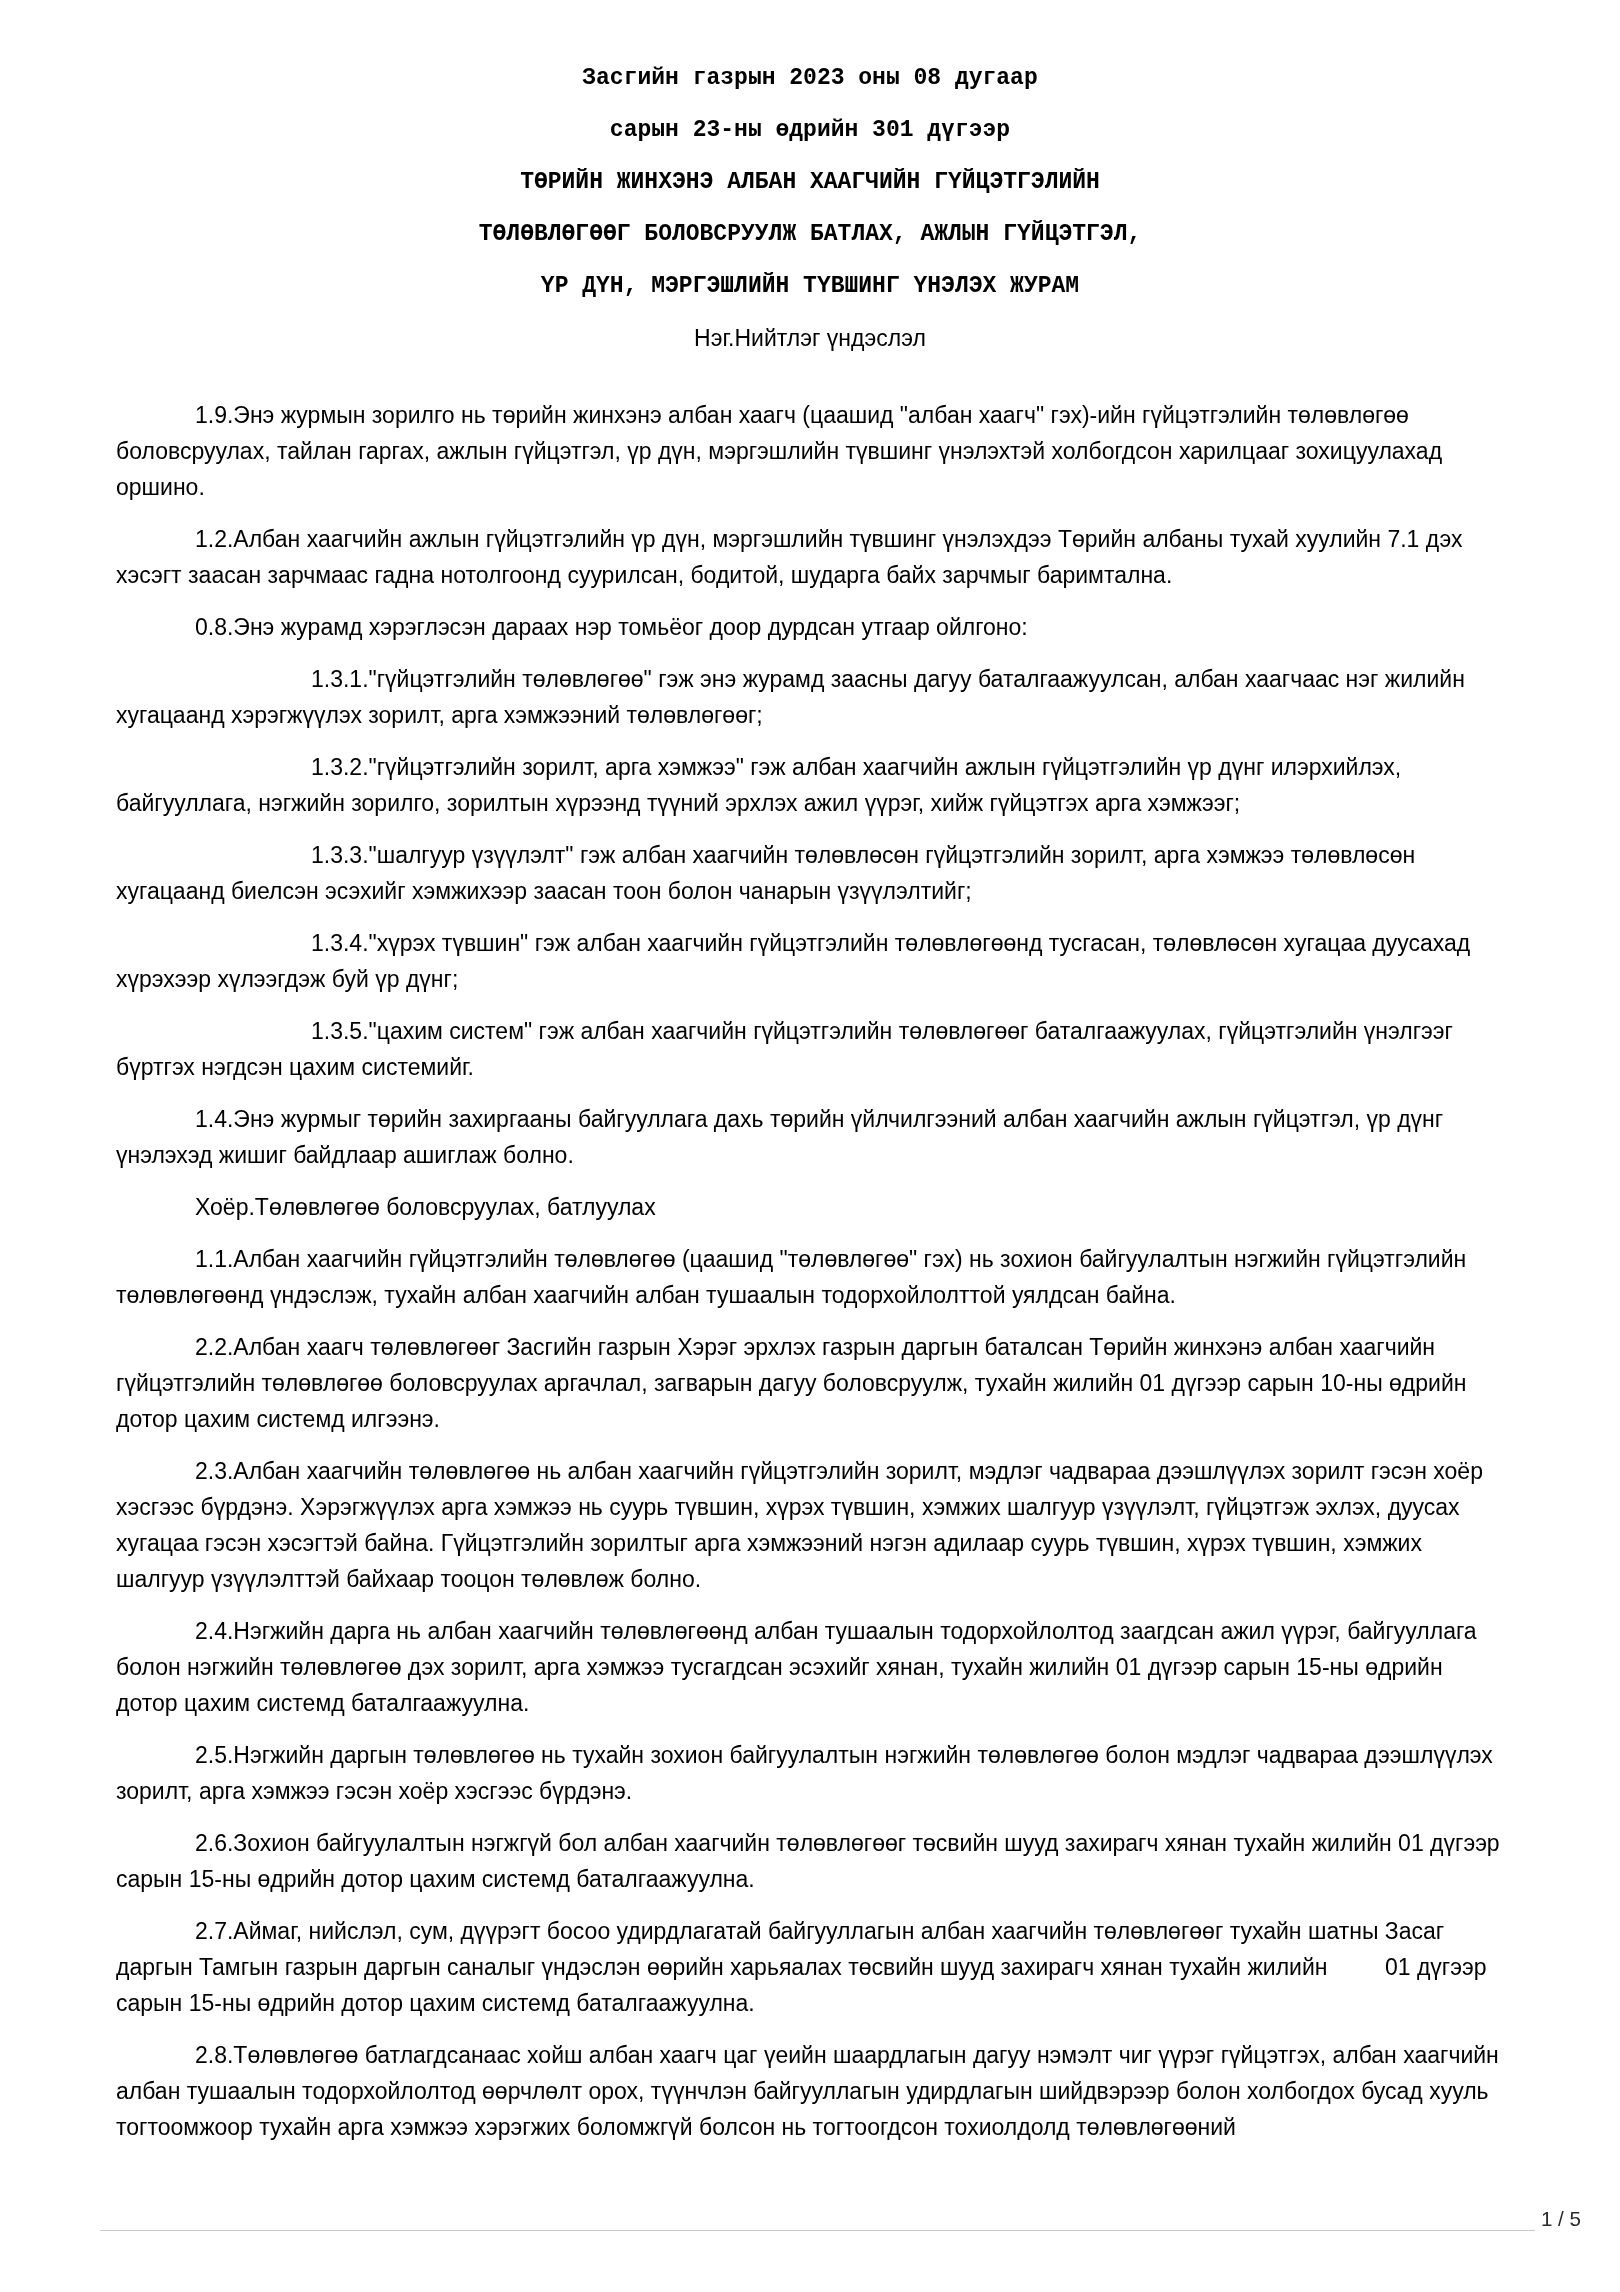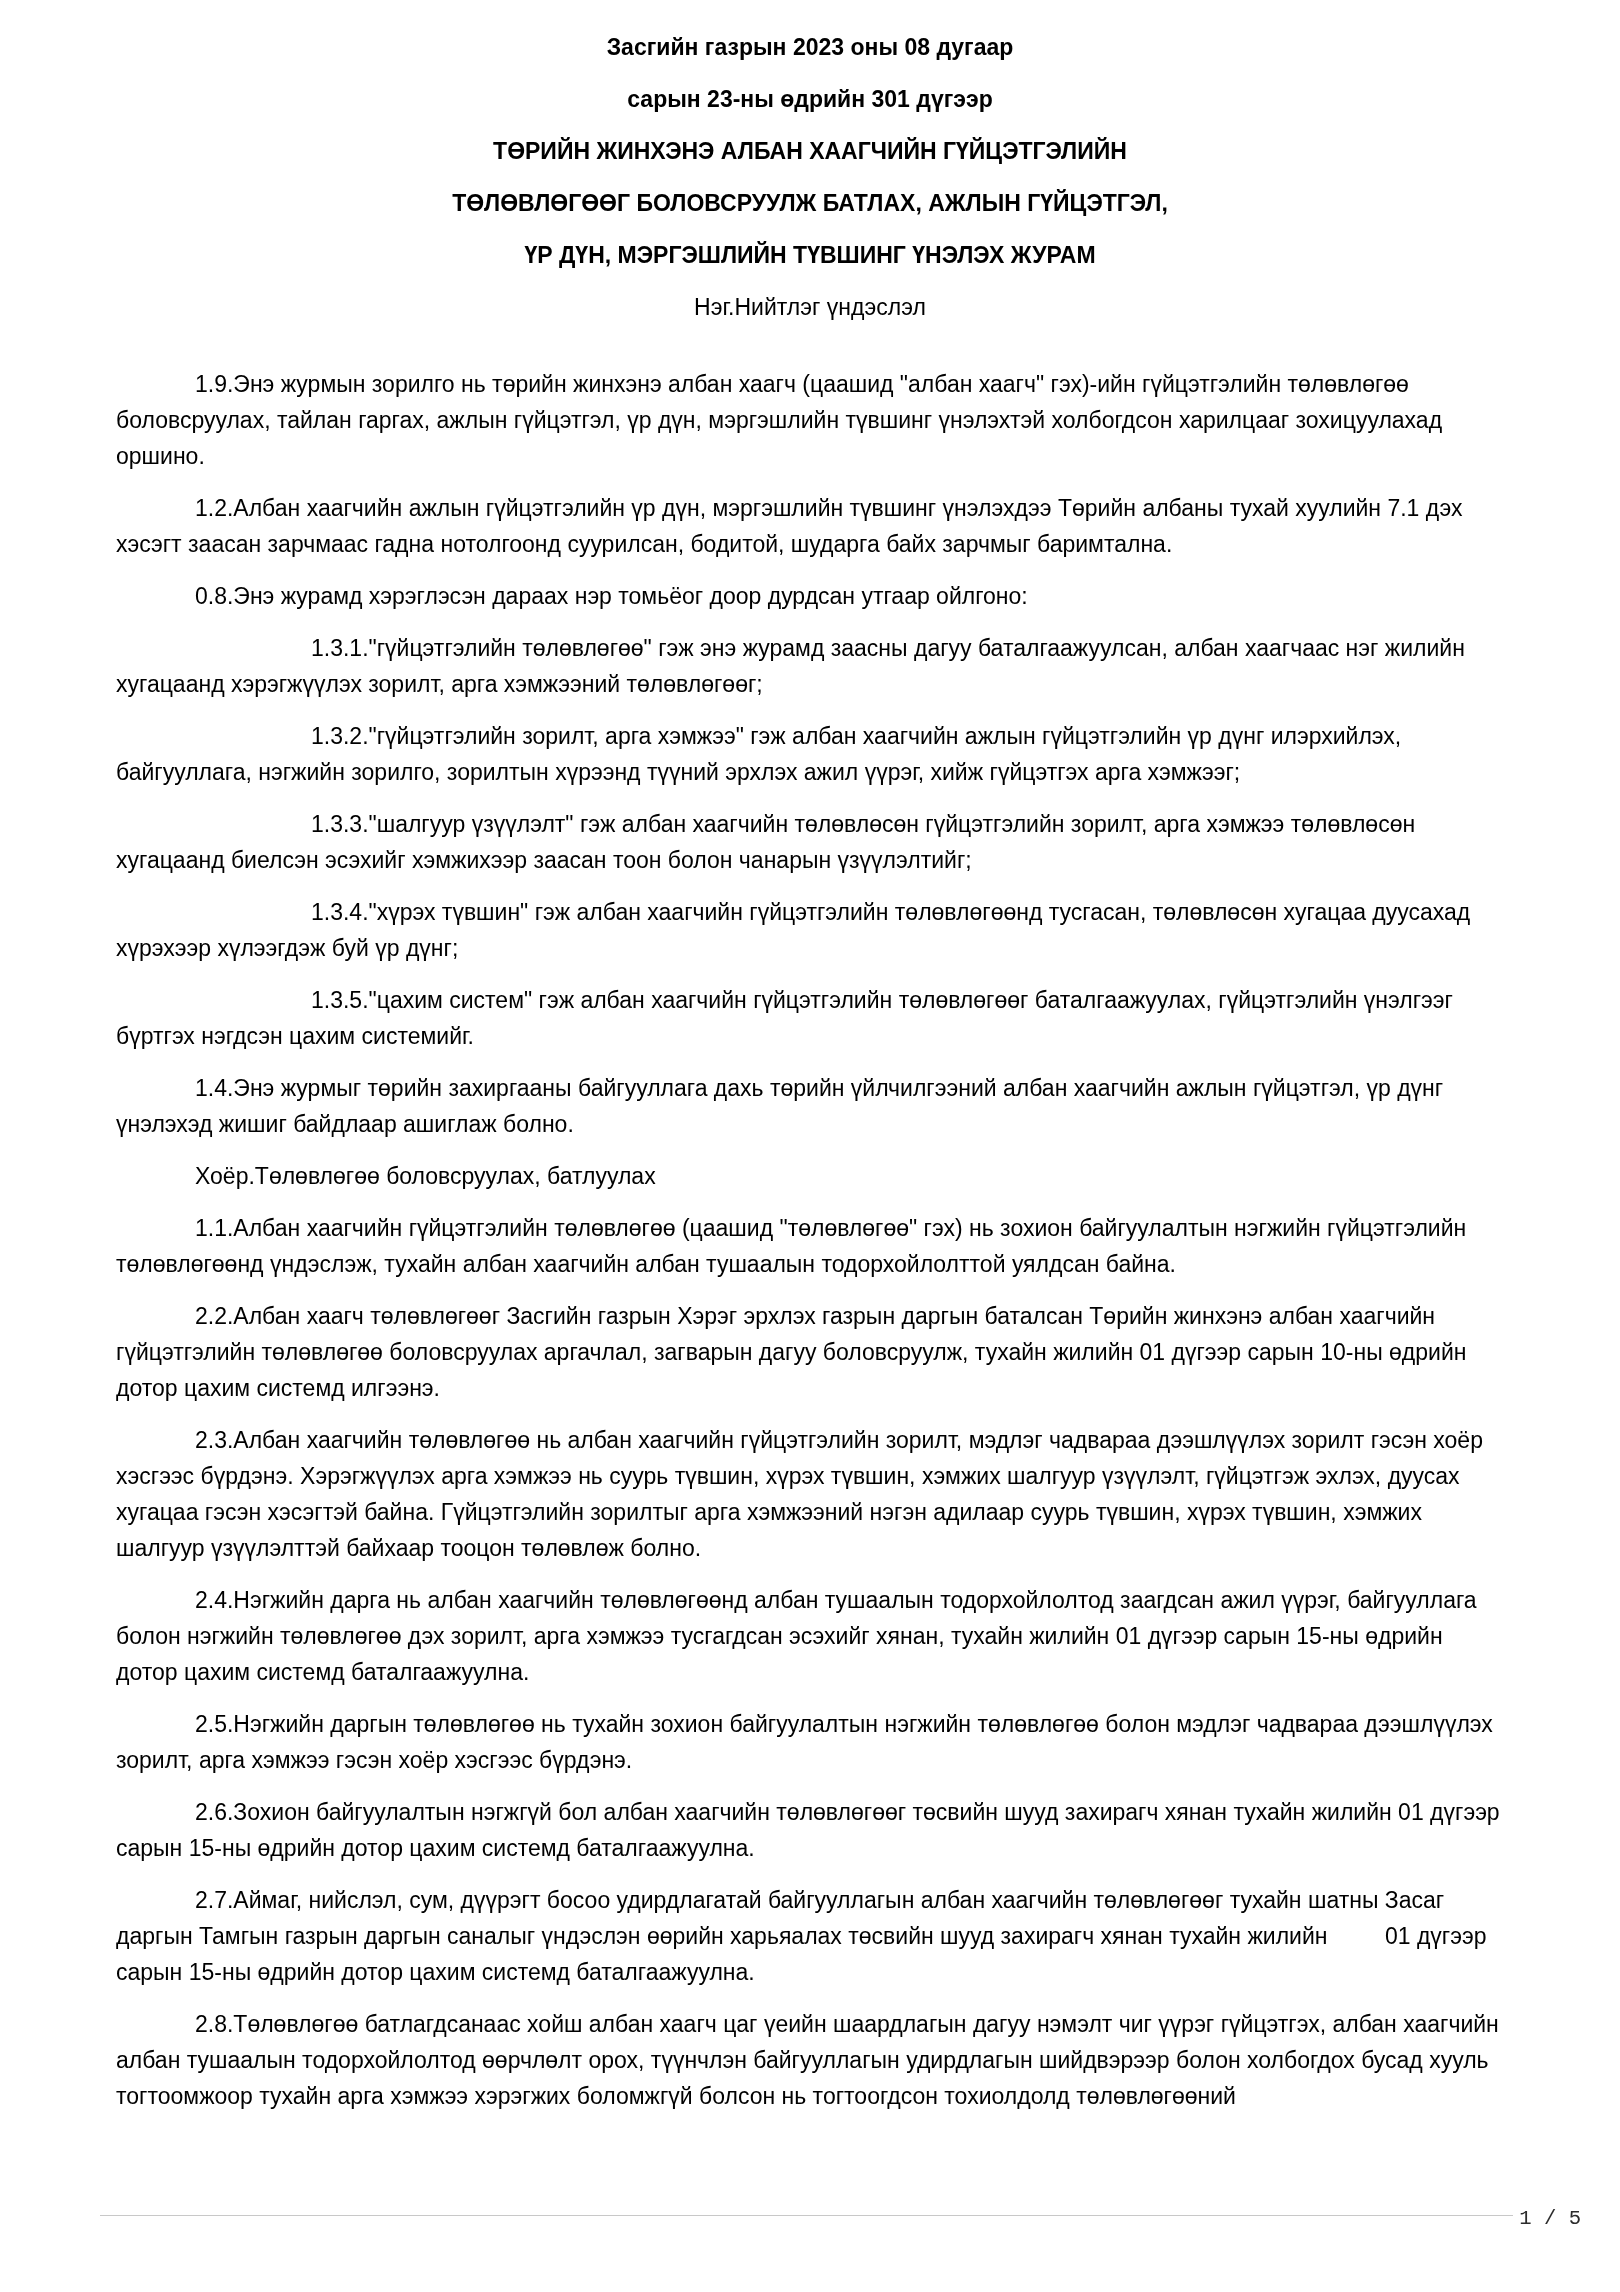--- a/index.html
+++ b/index.html
@@ -11,21 +11,22 @@
     position: relative;
     width: 1620px;
     height: 2293px;
     background: #ffffff;
     color: #000000;
     font-family: "Liberation Sans", "DejaVu Sans", sans-serif;
     overflow: hidden;
     box-sizing: border-box;
   }
   .doc-head {
-    padding-top: 29px;
+    padding-top: 60px;
+    font-family: Liberation Mono, monospace;
   }
   .doc-head p {
     margin: 0 116px 16px 116px;
     text-align: center;
     font-size: 23px;
     line-height: 36px;
     font-weight: bold;
   }
   .content {
     margin: 0 116px 0 116px;
@@ -48,22 +49,21 @@
   }
   .content p.sub {
     text-indent: 195px;
   }
   .footer {
     position: absolute;
     top: 2202px;
     left: 100px;
     right: 39px;
     display: flex;
-    align-items: flex-start;
-    font-family: Liberation Mono, monospace;
+    align-items: flex-end;
   }
   .footer-line {
     flex: 1;
     height: 0;
     border-top: 1.8px solid #c8c8c8;
     margin-top: 12.5px;
   }
   .page-num {
     margin-left: 6.3px;
     padding-top: 3.6px;

